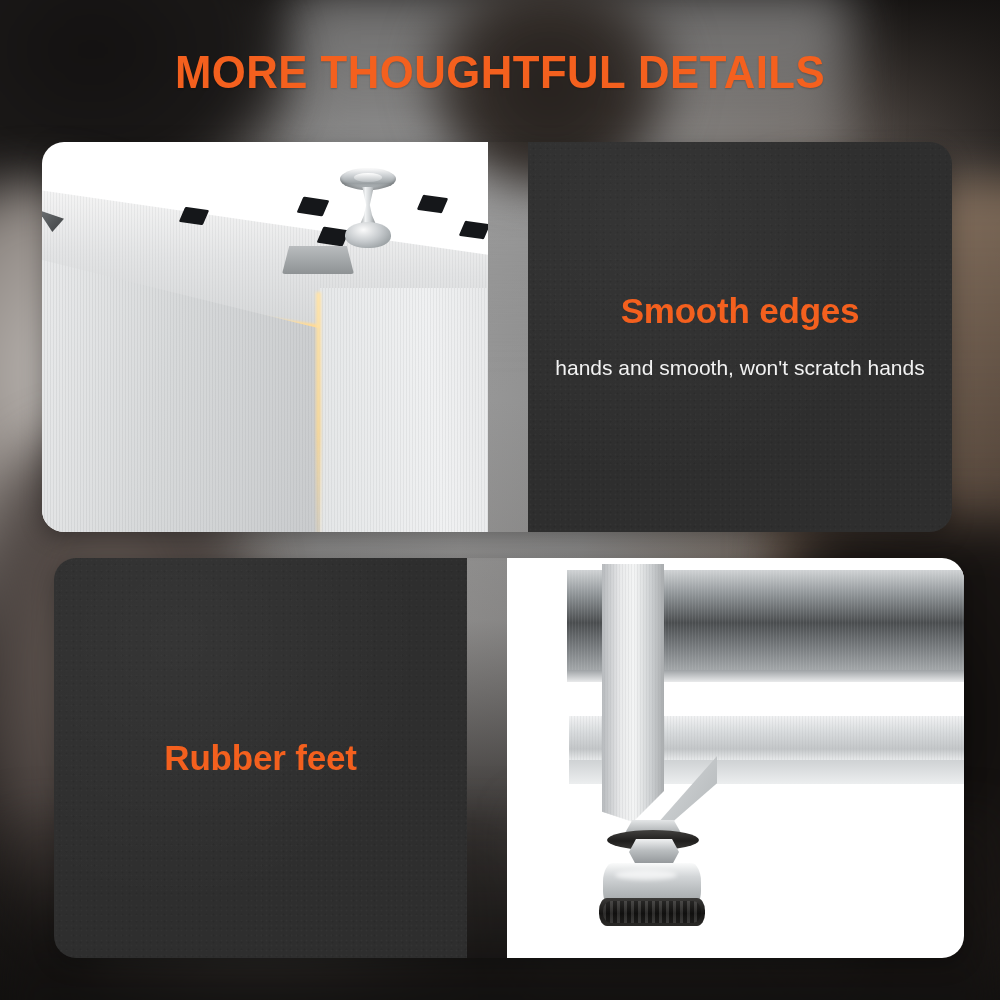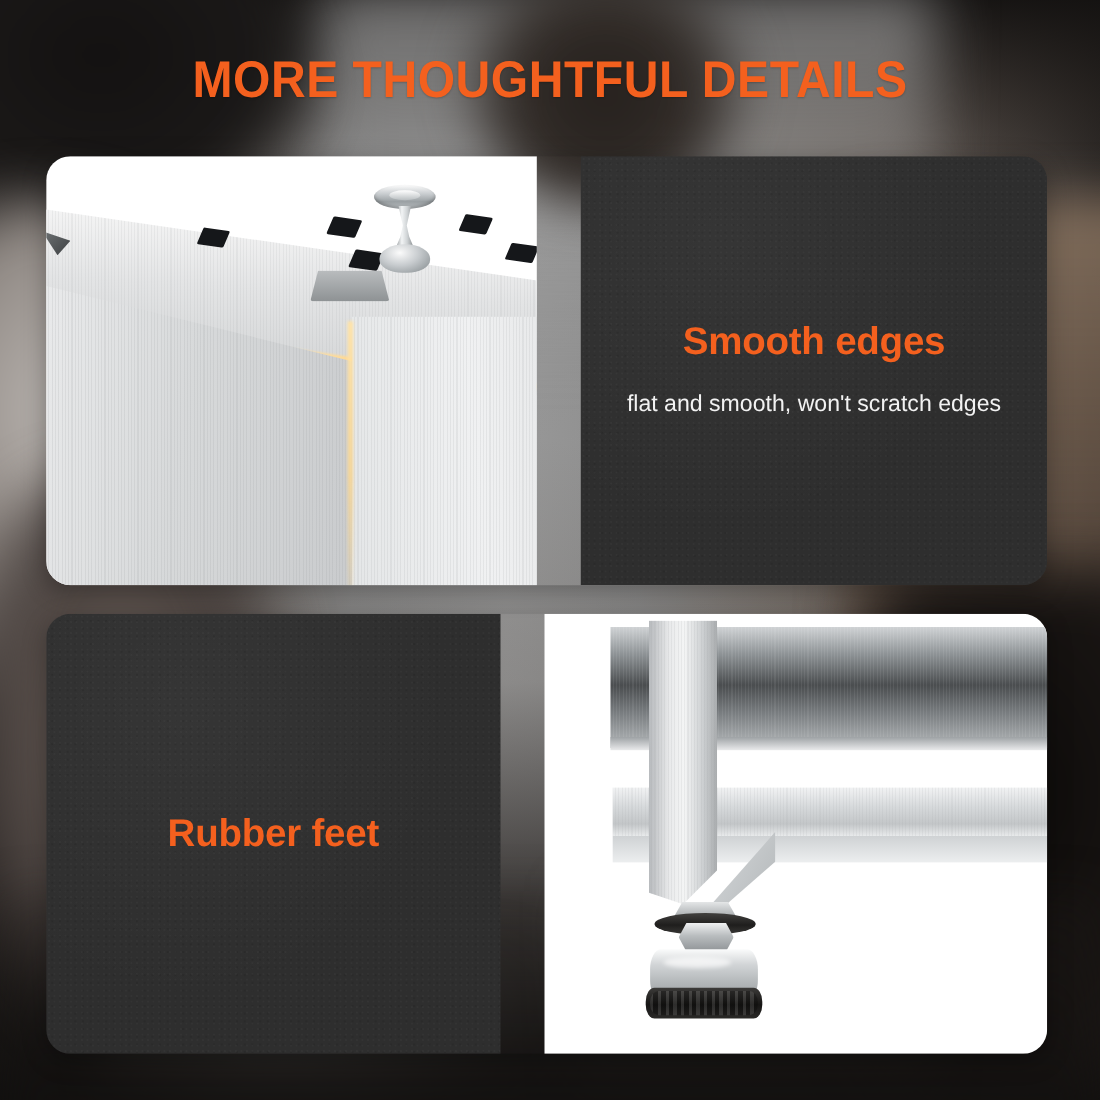--- a/index.html
+++ b/index.html
@@ -148,21 +148,21 @@
   .card {
     position: absolute;
     display: flex;
     border-radius: 22px;
     overflow: hidden;
     box-shadow: 0 6px 22px rgba(0,0,0,0.30);
     gap: 40px;
   }
 
   #card-top    { left: 42px; top: 142px; width: 910px; height: 390px; }
-  #card-bottom { left: 42px; top: 558px; width: 910px; height: 400px; }
+  #card-bottom { left: 54px; top: 558px; width: 910px; height: 400px; }
 
   .panel-photo {
     position: relative;
     background: #ffffff;
     overflow: hidden;
     flex: none;
   }
 
   .panel-text {
     position: relative;
@@ -474,21 +474,21 @@
       <div class="steel-left-tip"></div>
       <div class="knob">
         <div class="knob-cap"></div>
         <div class="knob-neck"></div>
         <div class="knob-base"></div>
       </div>
     </div>
 
     <div class="panel-text">
       <div class="panel-title">Smooth edges</div>
-      <div class="panel-sub">flat and smooth, won't scratch edges</div>
+      <div class="panel-sub">hands and smooth, won't scratch hands</div>
     </div>
   </div>
 
   <div class="card" id="card-bottom">
 
     <div class="panel-text">
       <div class="panel-title">Rubber feet</div>
     </div>
 
     <div class="panel-photo" id="photo-bottom">

